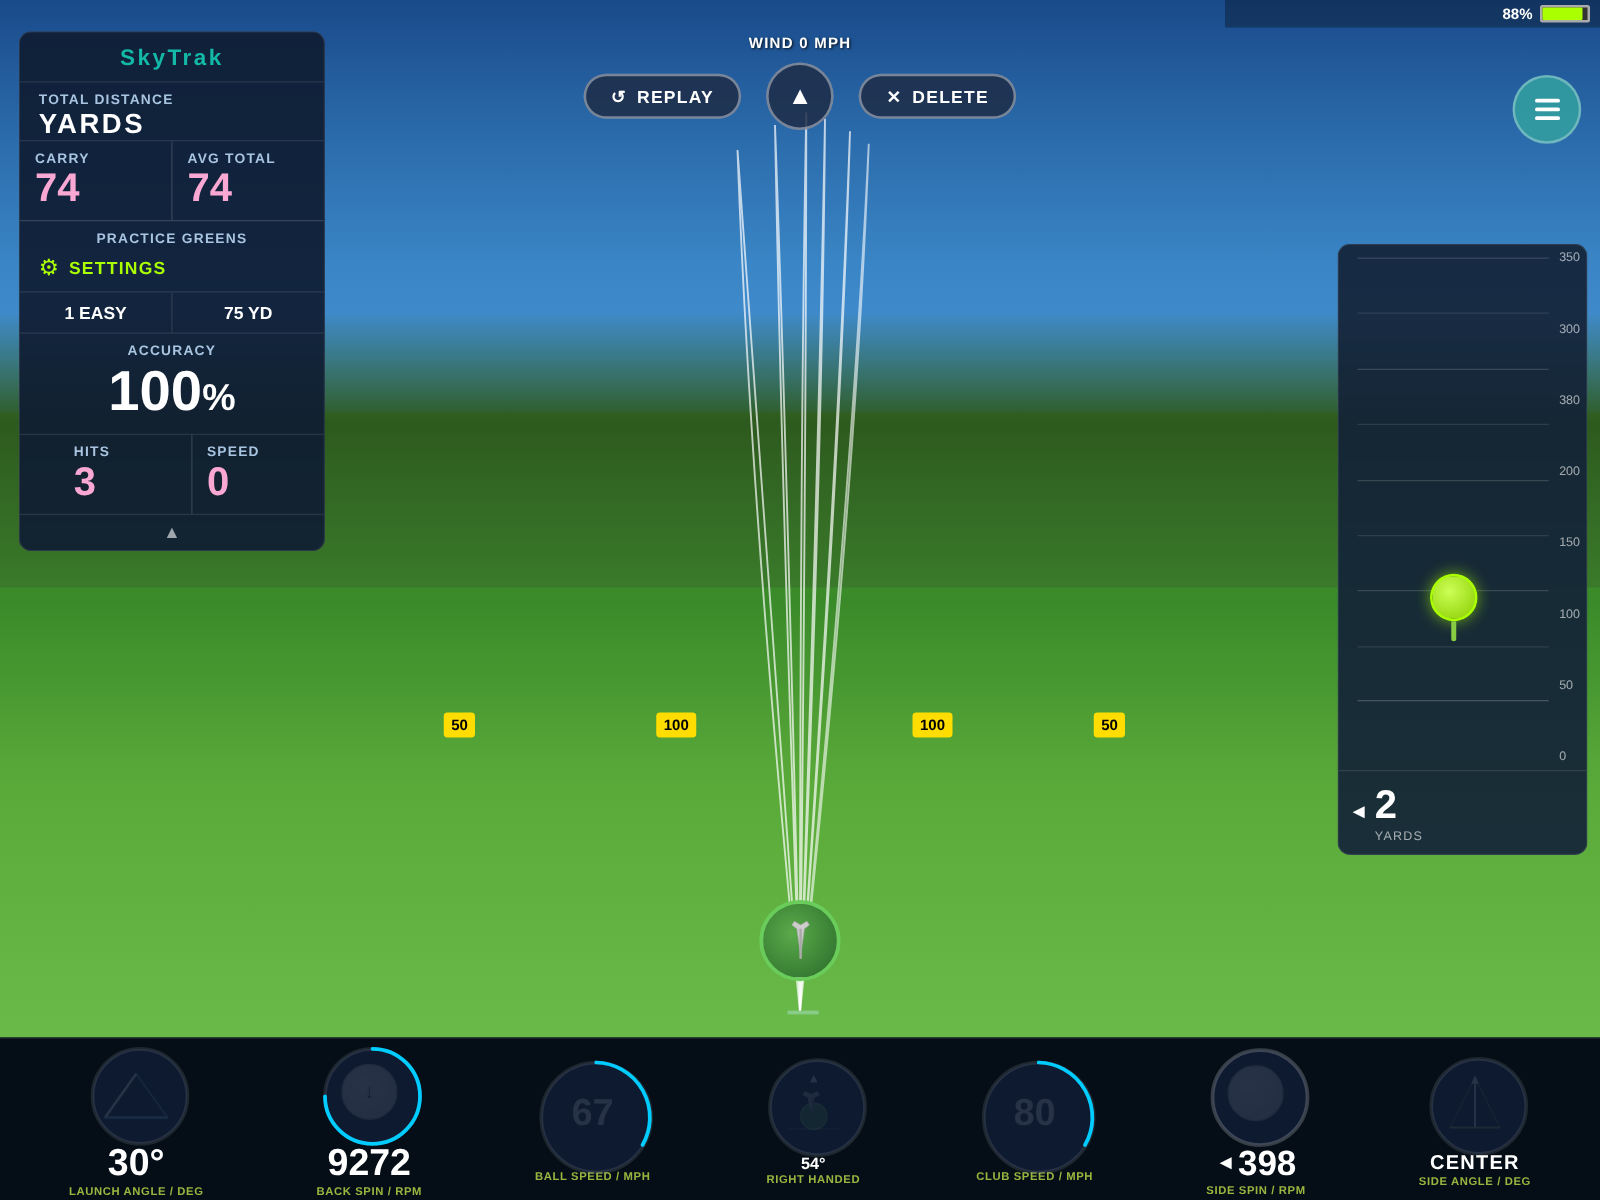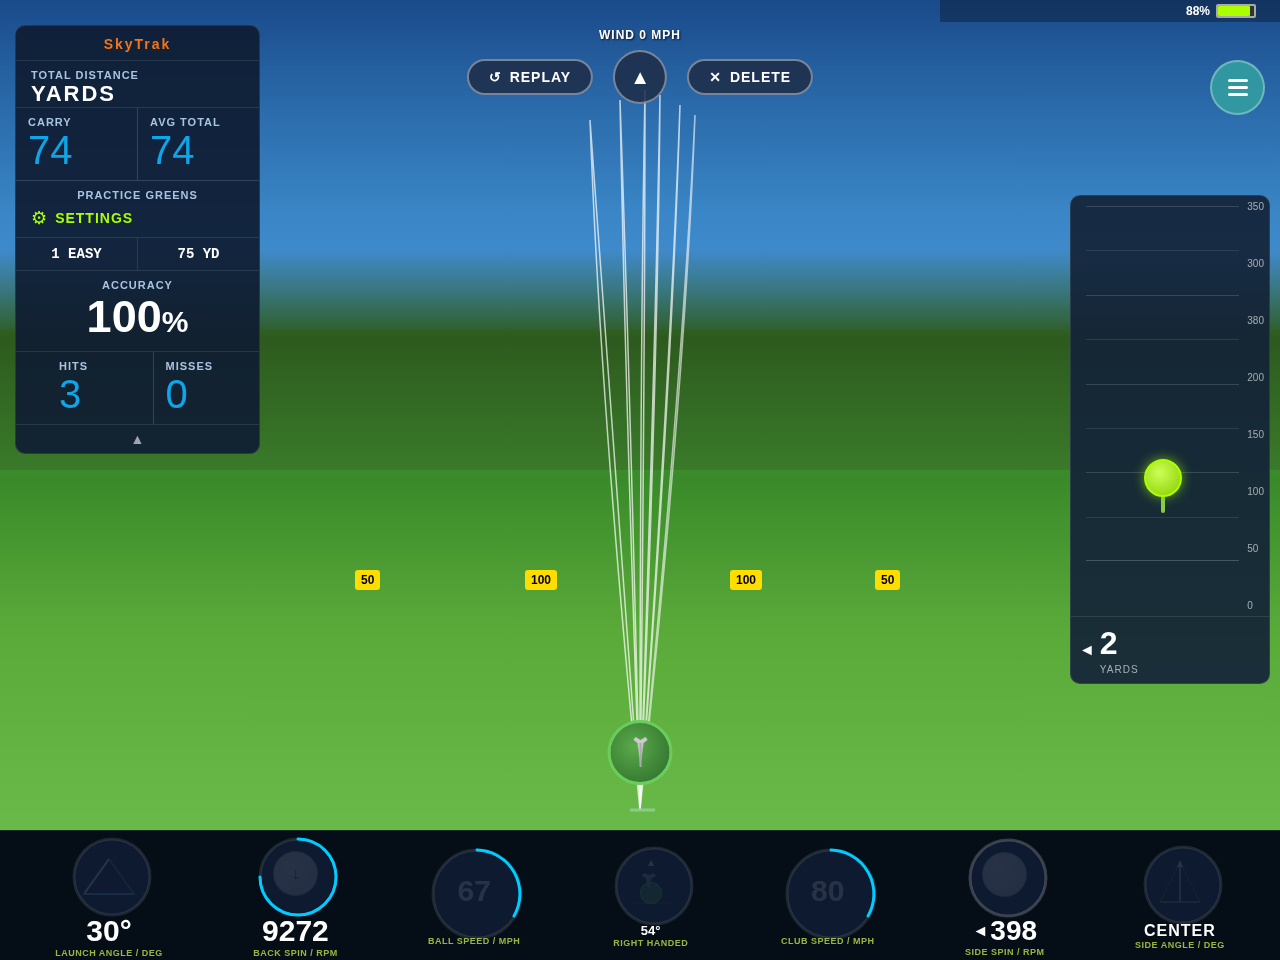--- a/index.html
+++ b/index.html
@@ -42,26 +42,26 @@
       height: 350px;
       background: linear-gradient(180deg, #1a4a8a 0%, #2a6aaa 30%, #3a85c5 60%, #4a95d5 100%);
       z-index: 1;
     }
 
     
     .top-bar {
       position: absolute;
       top: 0;
       right: 0;
-      width: 340px;
+      width: 300px;
       height: 22px;
       display: flex;
       align-items: center;
       justify-content: flex-end;
-      padding-right: 24px;
+      padding-right: 8px;
       gap: 6px;
       z-index: 100;
       background: rgba(0,0,0,0.3);
     }
 
     .battery-text {
       color: white;
       font-size: 12px;
       font-weight: bold;
     }
@@ -158,23 +158,23 @@
       border: 1px solid rgba(255,255,255,0.1);
     }
 
     .skytrak-logo {
       text-align: center;
       padding: 10px 15px 8px;
       border-bottom: 1px solid rgba(255,255,255,0.1);
     }
 
     .logo-text {
-      font-size: 14px;
-      font-weight: bold;
-      color: #f97316;
+      font-size: 18px;
+      font-weight: bold;
+      color: #14b8a6;
       letter-spacing: 2px;
     }
 
     .total-distance-section {
       padding: 8px 15px 0;
       border-bottom: 1px solid rgba(255,255,255,0.1);
     }
 
     .label-small {
       font-size: 11px;
@@ -206,23 +206,23 @@
     .carry-box, .avg-box {
       flex: 1;
       padding: 8px 12px;
     }
 
     .carry-box {
       border-right: 1px solid rgba(255,255,255,0.15);
     }
 
     .stat-value {
-      font-size: 40px;
-      font-weight: normal;
-      color: #0ea5e9;
+      font-size: 32px;
+      font-weight: bold;
+      color: #f9a8d4;
       line-height: 1.1;
     }
 
     .practice-mode-section {
       padding: 8px 15px;
       border-bottom: 1px solid rgba(255,255,255,0.1);
       display: flex;
       flex-direction: column;
       gap: 6px;
     }
@@ -249,21 +249,20 @@
     .settings-text {
       color: #aaff00;
       font-size: 14px;
       font-weight: bold;
       letter-spacing: 1px;
     }
 
     .mode-row {
       display: flex;
       border-bottom: 1px solid rgba(255,255,255,0.1);
-      font-family: Liberation Mono, monospace;
     }
 
     .mode-box, .distance-box {
       flex: 1;
       padding: 8px 12px;
       text-align: center;
     }
 
     .mode-box {
       border-right: 1px solid rgba(255,255,255,0.1);
@@ -586,21 +585,21 @@
       <span>100</span><span class="percent-sign">%</span>
     </div>
   </div>
 
   <div class="hits-misses-section">
     <div class="hits-box">
       <div class="label-small">HITS</div>
       <div class="stat-value">3</div>
     </div>
     <div class="misses-box">
-      <div class="label-small">MISSES</div>
+      <div class="label-small">SPEED</div>
       <div class="stat-value">0</div>
     </div>
   </div>
 
   <div class="collapse-btn">
     <span class="collapse-arrow">▲</span>
   </div>
 </div>
 
 <div class="right-panel">

